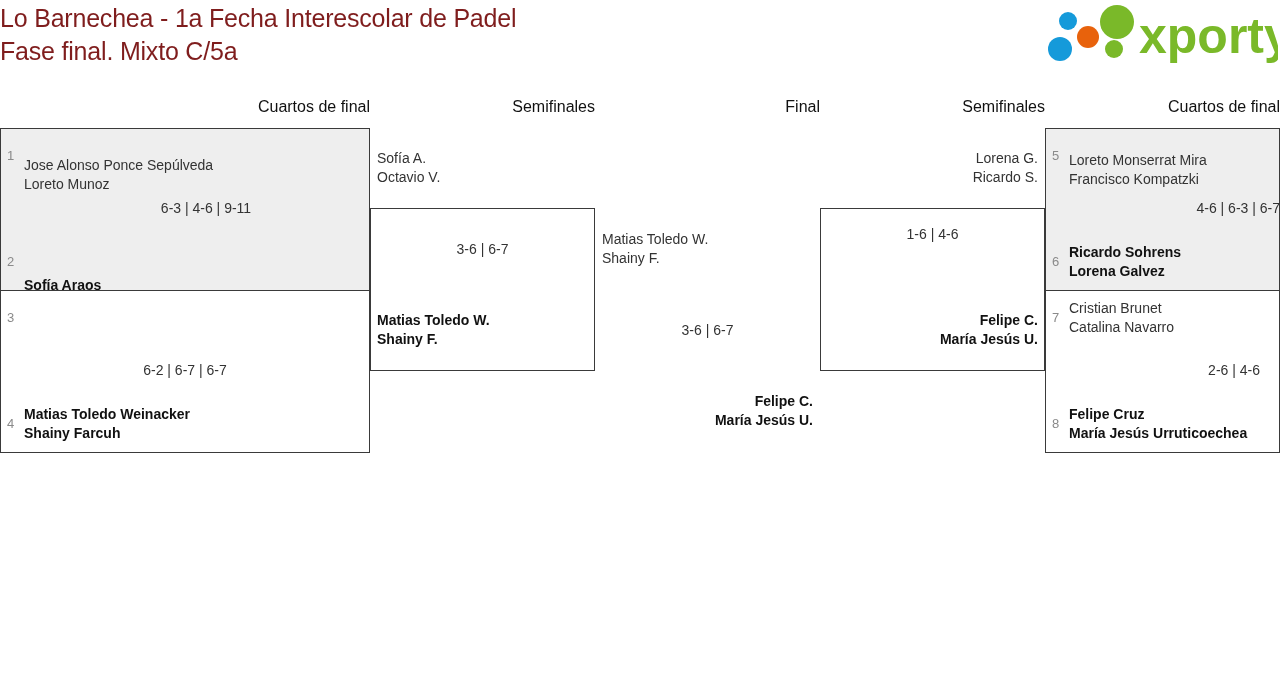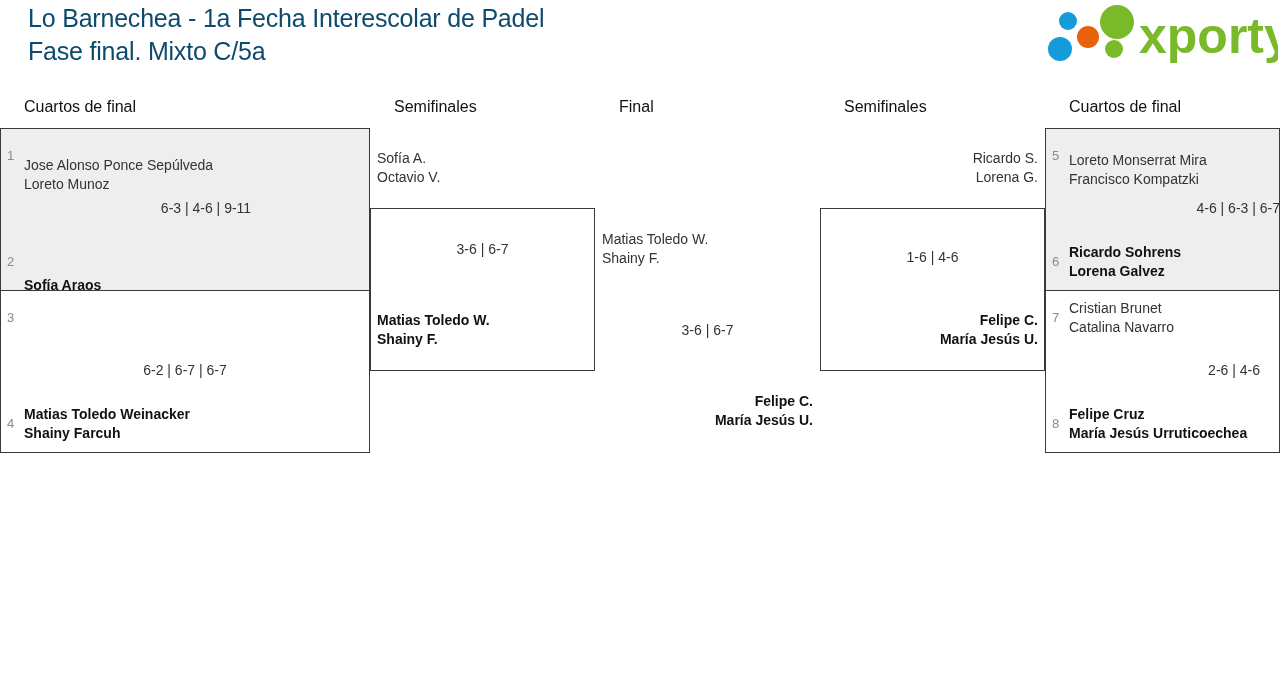--- a/index.html
+++ b/index.html
@@ -12,31 +12,31 @@
     overflow: hidden;
   }
   #root { position: relative; width: 1280px; height: 697px; overflow: hidden; }
 
   
   .title-block {
     position: absolute; left: 0; top: 2px; width: 700px;
   }
   .title-line {
     font-size: 25px; font-weight: 400; line-height: 33px;
-    letter-spacing: -0.2px; color: #0c4a6e; white-space: nowrap; padding-left: 28px;
+    letter-spacing: -0.2px; color: #7f1d1d; white-space: nowrap;
   }
 
   
   .logo { position: absolute; left: 1046px; top: 4px; width: 232px; height: 62px; }
   .logo svg { display: block; }
 
   
   .round-head {
     position: absolute; top: 96px; font-size: 16px; font-weight: 400;
-    color: #111111; text-align: left; white-space: nowrap; line-height: 22px; margin-left: 24px;
+    color: #111111; text-align: right; white-space: nowrap; line-height: 22px;
   }
 
   
   .box {
     position: absolute;
     border: 1px solid #3a3a3a;
     background: #ffffff;
   }
   .box.shaded { background: #eeeeee; }
 
@@ -129,24 +129,24 @@
   </div>
   <div class="score c" style="left:595px; top:321px; width:225px;">3-6 | 6-7</div>
   <div class="pair win right" style="left:495px; top:392px; width:318px;">
     <span class="ln">Felipe C.</span>
     <span class="ln">María Jesús U.</span>
   </div>
 
   <div class="box" style="left:820px; top:208px; width:225px; height:163px;">
   </div>
   <div class="pair right" style="left:820px; top:149px; width:218px;">
+    <span class="ln">Lorena G.</span>
     <span class="ln">Ricardo S.</span>
-    <span class="ln">Lorena G.</span>
   </div>
-  <div class="score c" style="left:820px; top:248px; width:225px;">1-6 | 4-6</div>
+  <div class="score c" style="left:820px; top:225px; width:225px;">1-6 | 4-6</div>
   <div class="pair win right" style="left:820px; top:311px; width:218px;">
     <span class="ln">Felipe C.</span>
     <span class="ln">María Jesús U.</span>
   </div>
 
   <div class="box shaded" style="left:1045px; top:128px; width:235px; height:163px;">
   </div>
   <div class="seed" style="left:1052px; top:146px;">5</div>
   <div class="pair" style="left:1069px; top:151px;">
     <span class="ln">Loreto Monserrat Mira</span>

